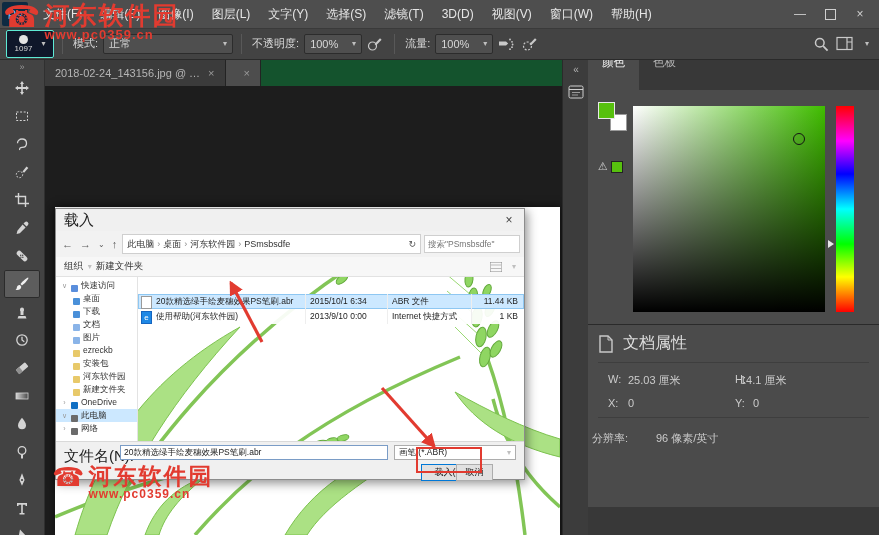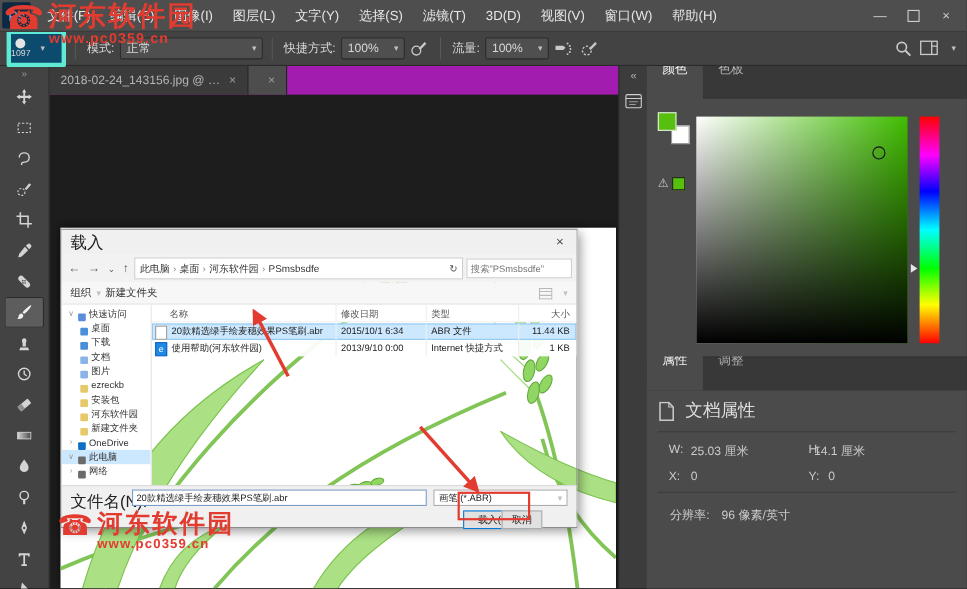--- a/index.html
+++ b/index.html
@@ -14,33 +14,33 @@
   .win-controls{position:absolute;right:4px;top:0;height:28px;display:flex;align-items:center;gap:0}
   .win-btn{width:30px;height:28px;display:flex;align-items:center;justify-content:center;color:#cfcfcf;font-size:12px}
   .restore-box{width:9px;height:9px;border:1px solid #cfcfcf;display:inline-block}
   .optionsbar{position:absolute;left:0;top:28px;width:879px;height:32px;background:#434343;z-index:19;
               display:flex;align-items:center;color:#d8d8d8;font-size:11px;border-bottom:1px solid #2a2a2a;padding-left:6px;box-sizing:border-box}
   .opt-sep{width:1px;height:20px;background:#585858;margin:0 8px;flex:none}
   .opt-label{margin:0 5px 0 2px;white-space:nowrap}
   .opt-select{height:20px;background:#4f4f4f;border:1px solid #2c2c2c;border-radius:2px;display:flex;
               align-items:center;justify-content:space-between;padding:0 5px;box-sizing:border-box;flex:none}
   .caret{font-size:8px;color:#bfbfbf;margin-left:6px}
-  .brush-preset{width:46px;height:26px;background:#0c4a6e;border:4px solid #5eead4;border-radius:2px;
-                display:flex;align-items:center;gap:3px;flex:none}
+  .brush-preset{width:46px;height:26px;background:#0f172a;border:1px solid #5eead4;border-radius:2px;
+                display:flex;align-items:center;justify-content:center;gap:3px;flex:none}
   .bp-col{display:flex;flex-direction:column;align-items:center;line-height:1}
   .bp-dot{width:9px;height:9px;border-radius:50%;background:#e3e3e3;margin-bottom:1px}
   .bp-size{font-size:8px;color:#d8d8d8}
   .opt-icon{width:24px;height:22px;display:flex;align-items:center;justify-content:center;border-radius:2px;flex:none}
   
   .toolbar{position:absolute;left:0;top:60px;width:44px;height:475px;background:#434343;border-right:1px solid #303030;z-index:15}
   .tb-chevrons{display:block;text-align:center;color:#9a9a9a;font-size:9px;height:14px;line-height:14px}
   .tool{width:36px;height:28px;margin:0 auto;display:flex;align-items:center;justify-content:center;border-radius:2px}
   .tool.selected{background:#5d5d5d;box-shadow:inset 0 0 0 1px #2b2b2b}
   
-  .tabbar{position:absolute;left:45px;top:60px;width:517px;height:26px;background:#a21caf;display:flex;z-index:10}
+  .tabbar{position:absolute;left:45px;top:60px;width:517px;height:26px;background:#14532d;display:flex;z-index:10}
   .doc-tab{height:26px;display:flex;align-items:center;padding:0 10px;font-size:11px;white-space:nowrap;border-right:1px solid #232323}
   .doc-tab.inactive{background:#3b3b3b;color:#b5b5b5}
   .doc-tab.active{background:#4d4d4d;color:#efefef}
   .tab-close{margin-left:8px;color:#9a9a9a;font-size:11px}
   .canvas{position:absolute;left:45px;top:86px;width:517px;height:449px;background:#1d1d1d;overflow:hidden;z-index:1}
   .document{position:absolute;left:10px;top:121px;width:505px;height:328px;background:#ffffff;box-shadow:0 0 8px rgba(0,0,0,.6)}
   .wheat{position:absolute;left:0;top:0;width:505px;height:328px}
   
   .dialog{position:absolute;left:55px;top:208px;width:468px;height:270px;border:1px solid #8c8c8c;
           box-shadow:2px 3px 10px rgba(0,0,0,.45);z-index:10;font-size:10px;color:#222}
@@ -158,21 +158,21 @@
     </span>
     <span class="caret">▾</span>
   </div>
   <span class="opt-sep"></span>
   <span class="opt-label">模式:</span>
   <div class="opt-select" style="width:130px">
     <span>正常</span>
     <span class="caret">▾</span>
   </div>
   <span class="opt-sep"></span>
-  <span class="opt-label">快捷方式:</span>
+  <span class="opt-label">不透明度:</span>
   <div class="opt-select" style="width:58px">
     <span>100%</span>
     <span class="caret">▾</span>
   </div>
   <span class="opt-icon">
     <svg width="17" height="17">
         <circle cx="6.5" cy="11" r="4" fill="none" stroke="#c9c9c9" stroke-width="1.2"></circle>
         <path d="M8.5 9L14 3.2l1.6 1.6L10 10.5z" fill="#c9c9c9"></path>
       </svg>
   </span>
@@ -470,26 +470,20 @@
         <span class="exp">∨</span>
         <span class="si" style="background:#6b6b6b"></span>
         <span>此电脑</span>
       </div>
     <div class="side-row">
         <span class="exp">›</span>
         <span class="si" style="background:#6b6b6b"></span>
         <span>网络</span>
       </div>
   </div>
-  <div class="dlg-list-head">
-    <span class="col-name">名称</span>
-    <span class="col-date">修改日期</span>
-    <span class="col-type">类型</span>
-    <span class="col-size">大小</span>
-  </div>
   <div class="file-row selected" style="top:85px">
     <span class="fcell col-name" style="padding-left:0;display:flex">
         <span class="ficon"></span>
         <span>20款精选绿手绘麦穗效果PS笔刷.abr</span>
       </span>
     <span class="fcell col-date">2015/10/1 6:34</span>
     <span class="fcell col-type">ABR 文件</span>
     <span class="fcell col-size">11.44 KB</span>
   </div>
   <div class="file-row plain" style="top:100px">
@@ -535,42 +529,38 @@
     <div class="gamut">
       <span>⚠</span>
       <span class="gamut-chip"></span>
     </div>
     <div class="satsq"></div>
     <span class="picker"></span>
     <div class="huebar"></div>
     <span class="huemark"></span>
   </div>
   <div class="pgap"></div>
-  <div class="ptabs">
-    <span class="ptab active">属性</span>
-    <span class="ptab inactive">调整</span>
-  </div>
   <div class="pbody pbody2">
     <div class="props-head">
       <svg width="15" height="18">
           <path d="M2 1h8l4 4v12H2z" fill="none" stroke="#c9c9c9" stroke-width="1.4"></path>
           <path d="M10 1v4h4" fill="none" stroke="#c9c9c9"></path>
         </svg>
       <span>文档属性</span>
     </div>
     <span class="pv" style="left:20px;top:48px">W:</span>
     <span class="pv" style="left:40px;top:48px">25.03 厘米</span>
     <span class="pv" style="left:147px;top:48px">H:</span>
     <span class="pv" style="left:152px;top:48px">14.1 厘米</span>
     <span class="pv" style="left:20px;top:72px">X:</span>
     <span class="pv" style="left:40px;top:72px">0</span>
     <span class="pv" style="left:147px;top:72px">Y:</span>
     <span class="pv" style="left:165px;top:72px">0</span>
     <div class="pdivider"></div>
-    <span class="pv" style="left:21px;top:106px">分辨率:</span>
+    <span class="pv" style="left:4px;top:106px">分辨率:</span>
     <span class="pv" style="left:68px;top:106px">96 像素/英寸</span>
   </div>
 </div>
 
 <svg class="anno">
   <defs>
     <marker id="ah" viewBox="0 0 10 10" refX="8" refY="5" markerWidth="4.5" markerHeight="4.5" orient="auto-start-reverse">
       <path d="M0 0L10 5L0 10z" fill="#e23b30"></path>
     </marker>
   </defs>

